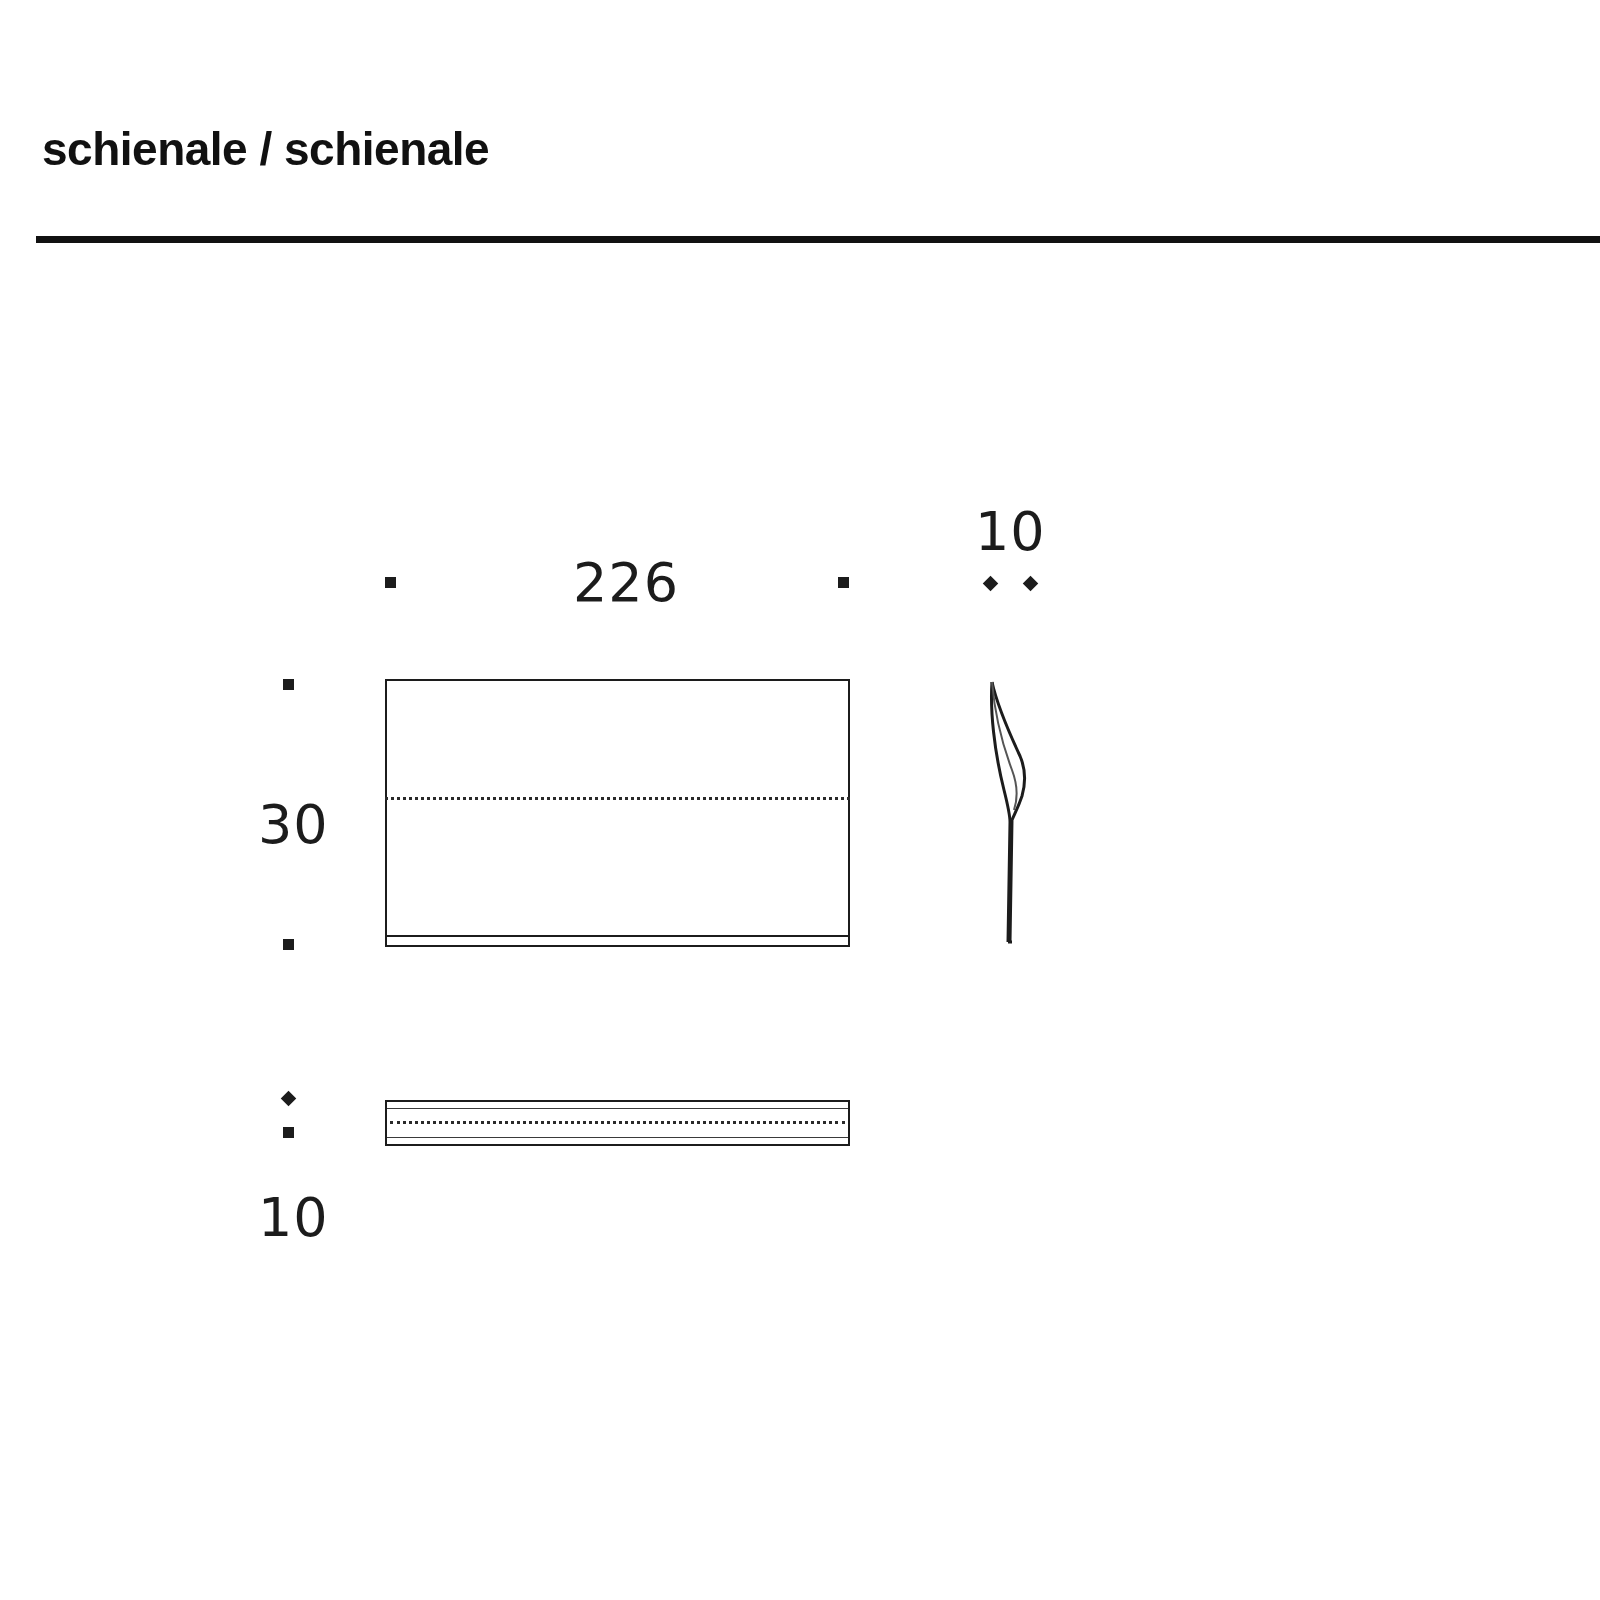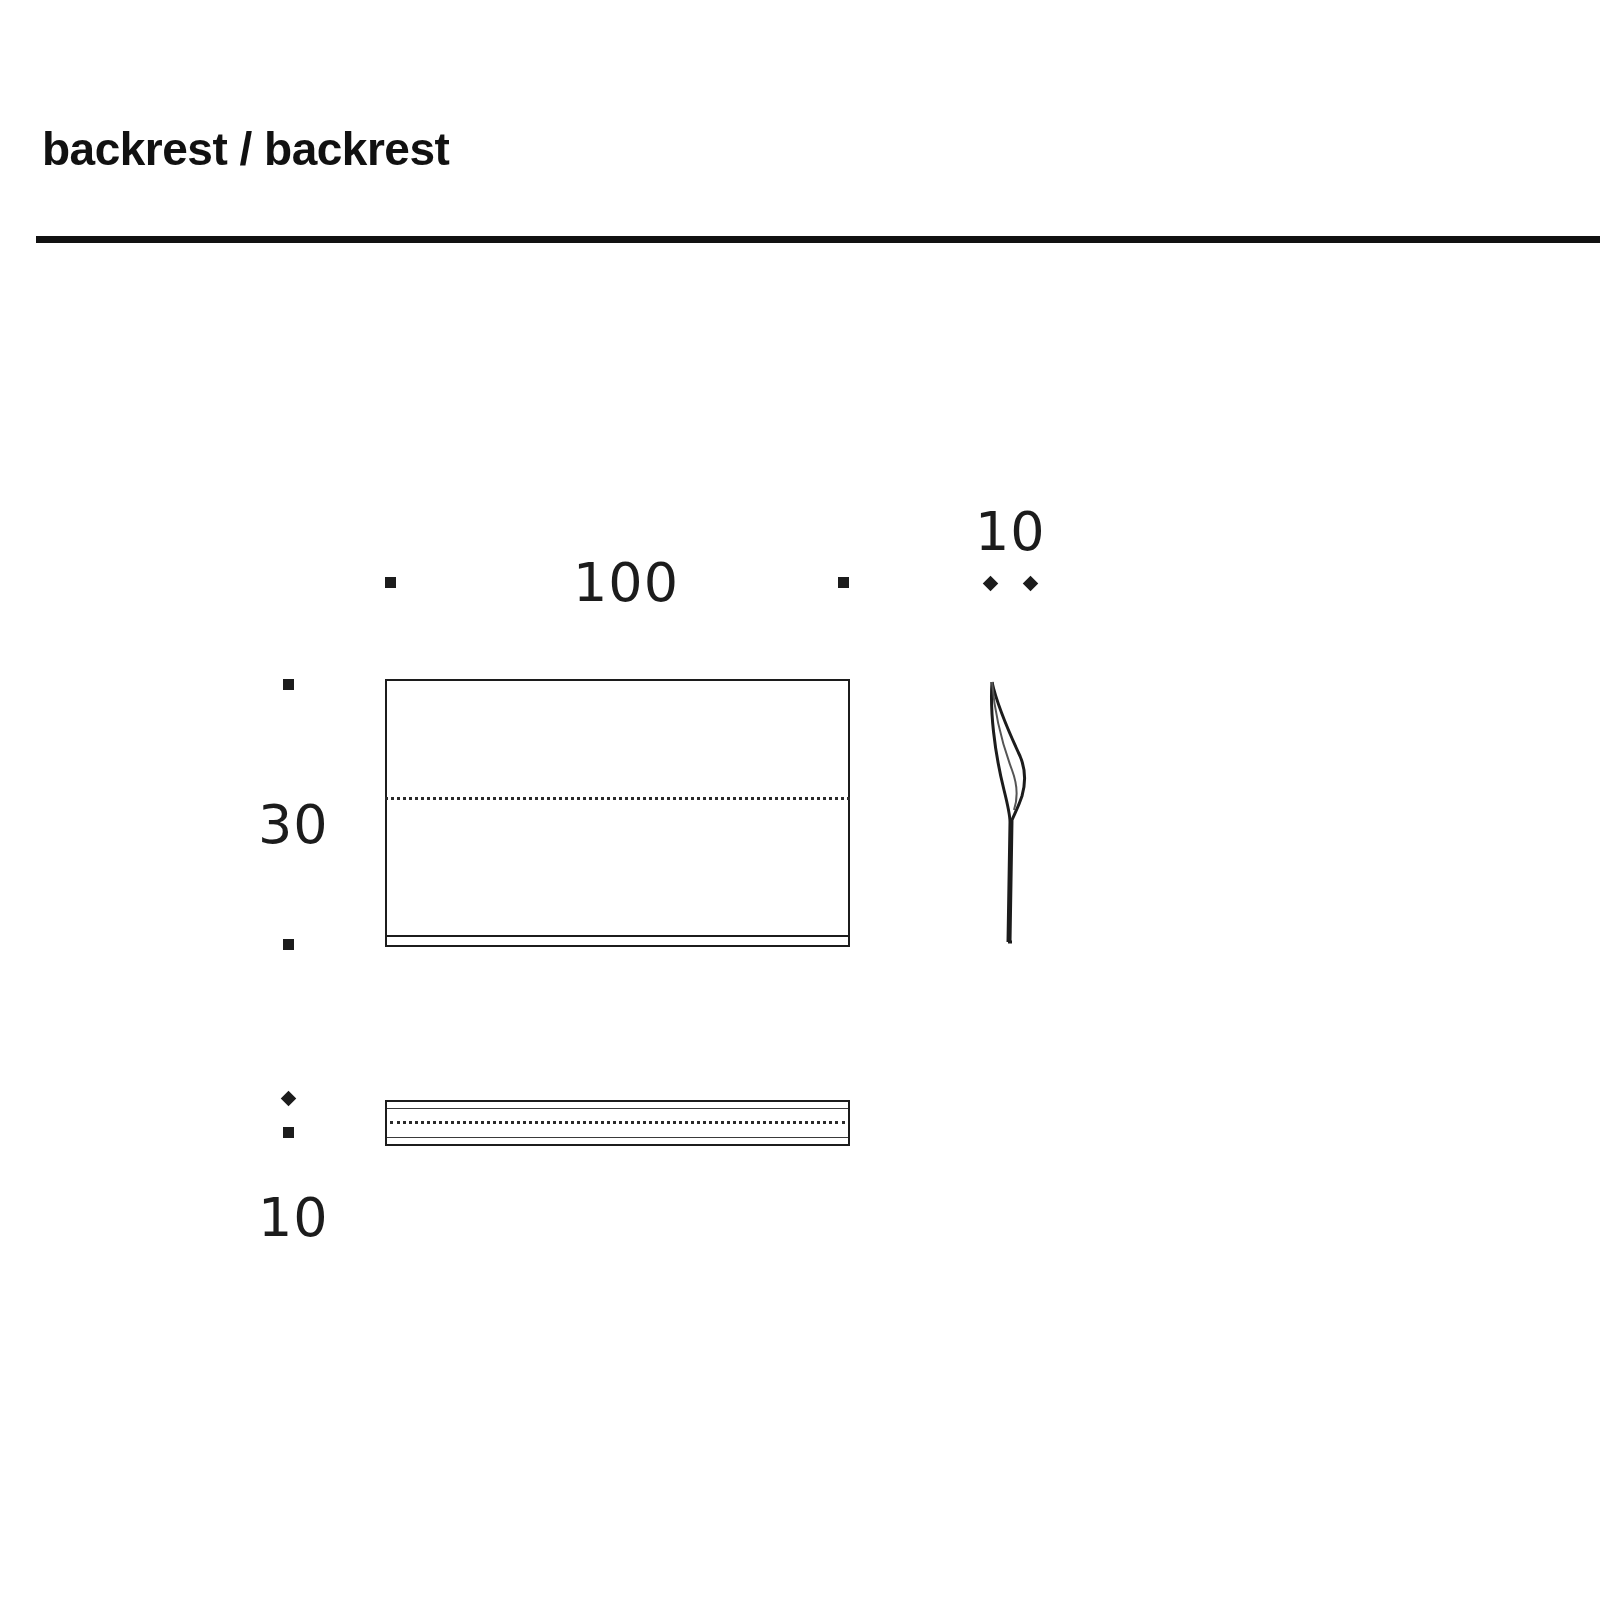--- a/index.html
+++ b/index.html
@@ -153,21 +153,21 @@
     position: absolute;
     left: 960px;
     top: 670px;
     width: 110px;
     height: 290px;
   }
 </style>
 </head>
 <body>
 
-<div class="page-title">backrest / backrest</div>
+<div class="page-title">schienale / schienale</div>
 
 <div class="title-rule"></div>
 
 <div class="drawing">
 
   <div class="front-view">
     <div class="front-view-band"></div>
   </div>
   <div class="front-center-dash"></div>
 
@@ -187,21 +187,21 @@
 
   <div class="tick t-w-left"></div>
   <div class="tick t-w-right"></div>
   <div class="tick t-h-top"></div>
   <div class="tick t-h-bottom"></div>
   <div class="tick-diamond t-p-top"></div>
   <div class="tick t-p-bottom"></div>
   <div class="tick-diamond t-s-left"></div>
   <div class="tick-diamond t-s-right"></div>
 
-  <div class="dim dim-width">100</div>
+  <div class="dim dim-width">226</div>
 
   <div class="dim dim-height">30</div>
 
   <div class="dim dim-depth-plan">10</div>
 
   <div class="dim dim-thickness-side">10</div>
 
 </div>
 
 </body></html>

